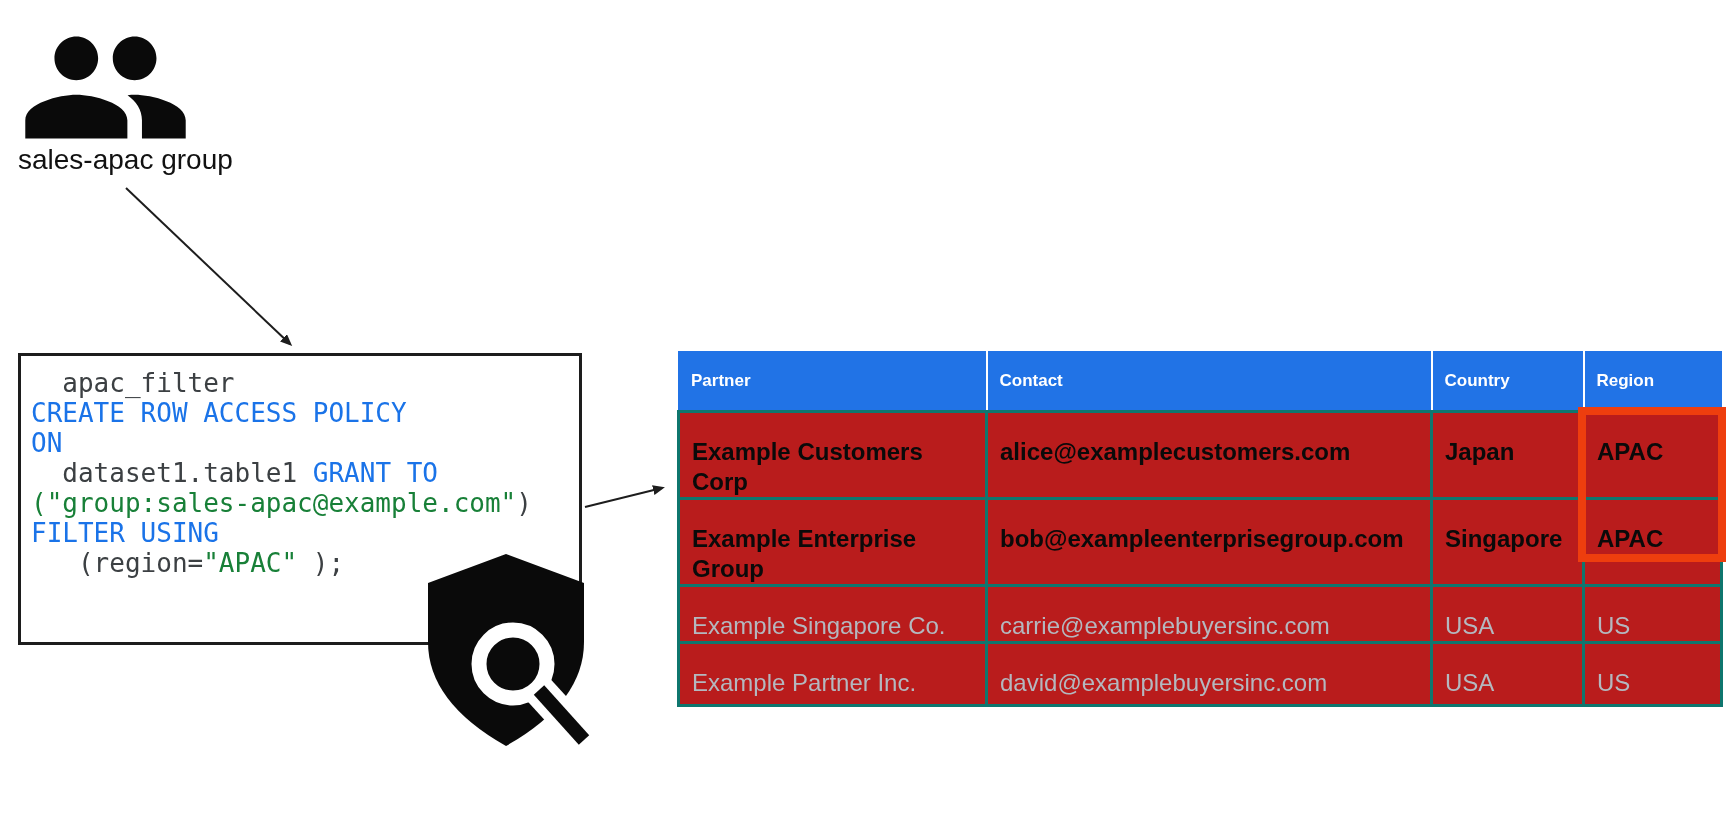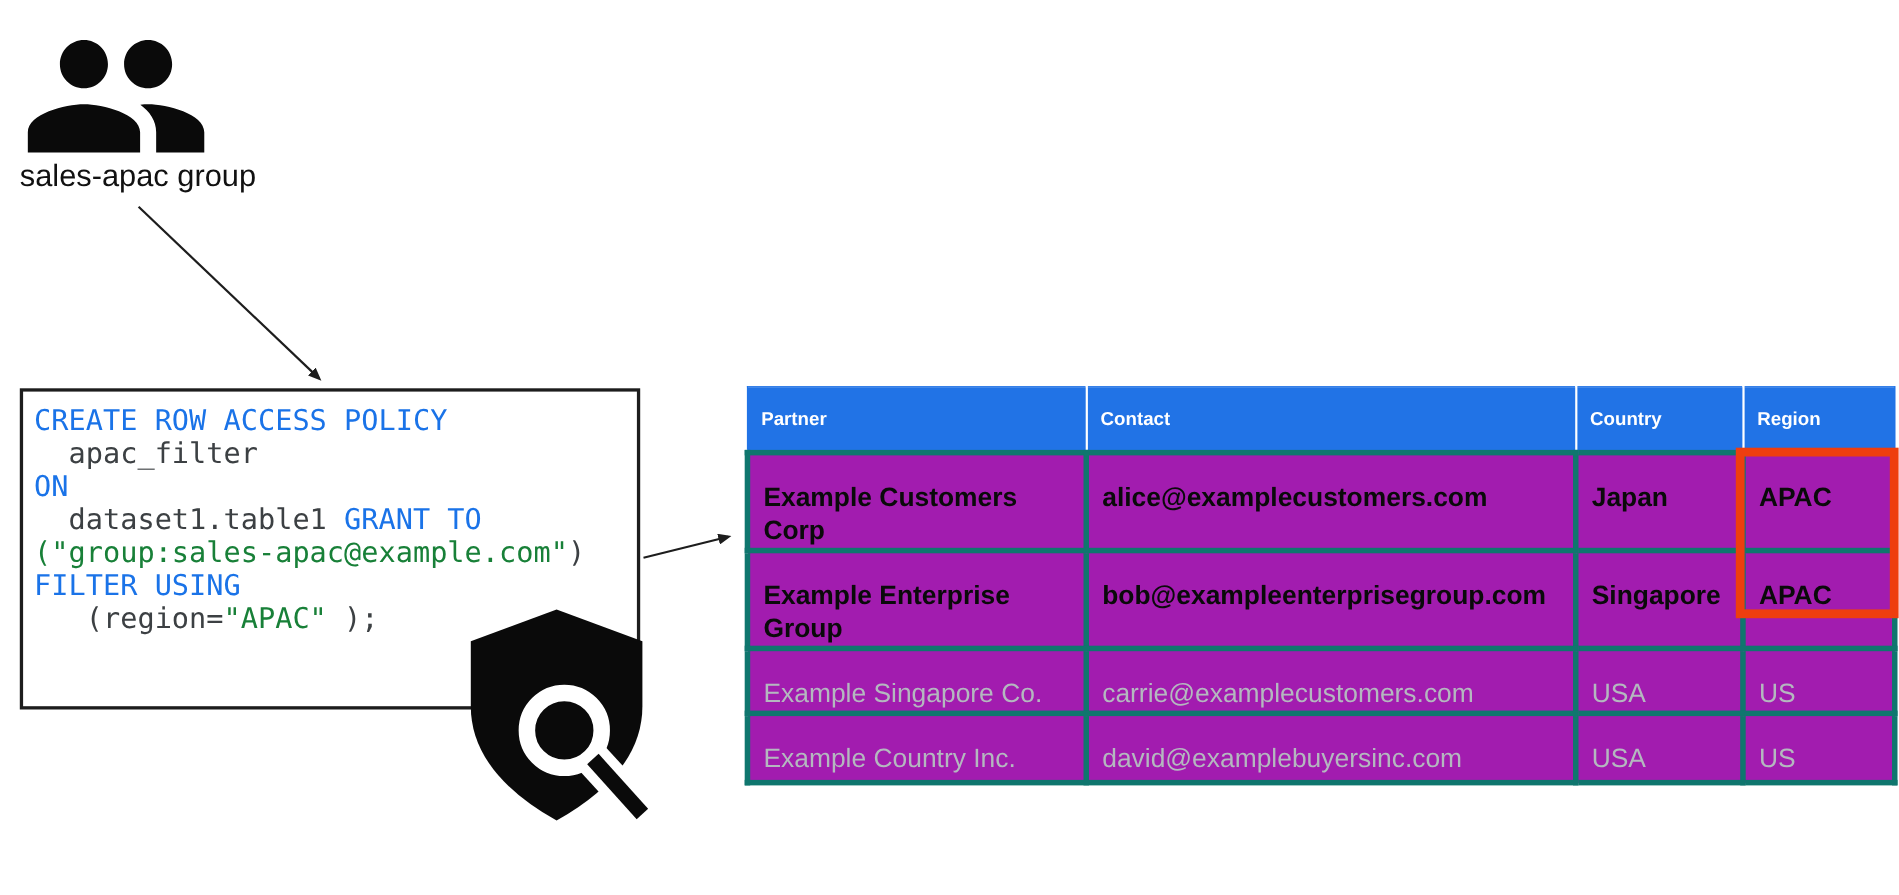--- a/index.html
+++ b/index.html
@@ -78,26 +78,26 @@
     font-weight: bold;
     text-align: left;
     padding: 0 0 0 12px;
     height: 60px;
     vertical-align: middle;
     border: 1px solid #2173e6;
     border-right: 2px solid #ffffff;
   }
   table.partners th:last-child { border-right: 1px solid #2173e6; }
   table.partners td {
-    border: 5px solid #0f766e;
+    border: 3px solid #0f766e;
     font-size: 24px;
     vertical-align: top;
     padding: 24px 10px 0 12px;
     line-height: 30px;
-    background: #a21caf;
+    background: #b91c1c;
   }
   table.partners tr.strong td { font-weight: bold; color: #0a0a0a; }
   table.partners tr.muted  td { font-weight: normal; color: #b4b8bf; }
   table.partners tbody tr:nth-child(1) td { height: 74px; }
   table.partners tbody tr:nth-child(2) td { height: 77px; }
   table.partners tbody tr:nth-child(3) td { height: 56px; }
   table.partners tbody tr:nth-child(4) td { height: 63px; }
 
   
   .region-highlight {
@@ -122,22 +122,22 @@
   <defs>
     <marker id="ah" markerWidth="12" markerHeight="10" refX="9" refY="5" orient="auto" markerUnits="userSpaceOnUse">
       <polygon points="0,0 12,5 0,10" fill="#1d1d1d"></polygon>
     </marker>
   </defs>
   <line x1="126" y1="188" x2="290" y2="344" stroke="#1d1d1d" stroke-width="2" marker-end="url(#ah)"></line>
   <line x1="585" y1="507" x2="662" y2="488" stroke="#1d1d1d" stroke-width="2" marker-end="url(#ah)"></line>
 </svg>
 
 <div class="code-box" id="code-box">
+    <div class="code-line"><span class="tok-id">  apac_filter</span></div>
     <div class="code-line"><span class="tok-kw">CREATE ROW ACCESS POLICY</span></div>
-    <div class="code-line"><span class="tok-id">  apac_filter</span></div>
     <div class="code-line"><span class="tok-kw">ON</span></div>
     <div class="code-line"><span class="tok-id">  dataset1.table1 </span><span class="tok-kw">GRANT TO</span></div>
     <div class="code-line"><span class="tok-str">("group:sales-apac@example.com"</span><span class="tok-id">)</span></div>
     <div class="code-line"><span class="tok-kw">FILTER USING</span></div>
     <div class="code-line"><span class="tok-id">   (region=</span><span class="tok-str">"APAC"</span><span class="tok-id"> );</span></div>
   </div>
 
 <svg class="shield-icon" viewBox="0 0 172 196" aria-hidden="true">
   <path fill="#0a0a0a" d="M86 2 L164 31 L164 90 Q164 150 86 194 Q8 150 8 90 L8 31 Z"></path>
   <circle cx="93" cy="112" r="34" fill="none" stroke="#ffffff" stroke-width="15"></circle>
@@ -168,26 +168,26 @@
         <td>APAC</td>
       </tr>
       <tr class="strong">
         <td>Example Enterprise Group</td>
         <td>bob@exampleenterprisegroup.com</td>
         <td>Singapore</td>
         <td>APAC</td>
       </tr>
       <tr class="muted">
         <td>Example Singapore Co.</td>
-        <td>carrie@examplecustomers.com</td>
+        <td>carrie@examplebuyersinc.com</td>
         <td>USA</td>
         <td>US</td>
       </tr>
       <tr class="muted">
-        <td>Example Country Inc.</td>
+        <td>Example Partner Inc.</td>
         <td>david@examplebuyersinc.com</td>
         <td>USA</td>
         <td>US</td>
       </tr>
     </tbody>
 </table>
 
 <div class="region-highlight"></div>
 
 </body></html>

